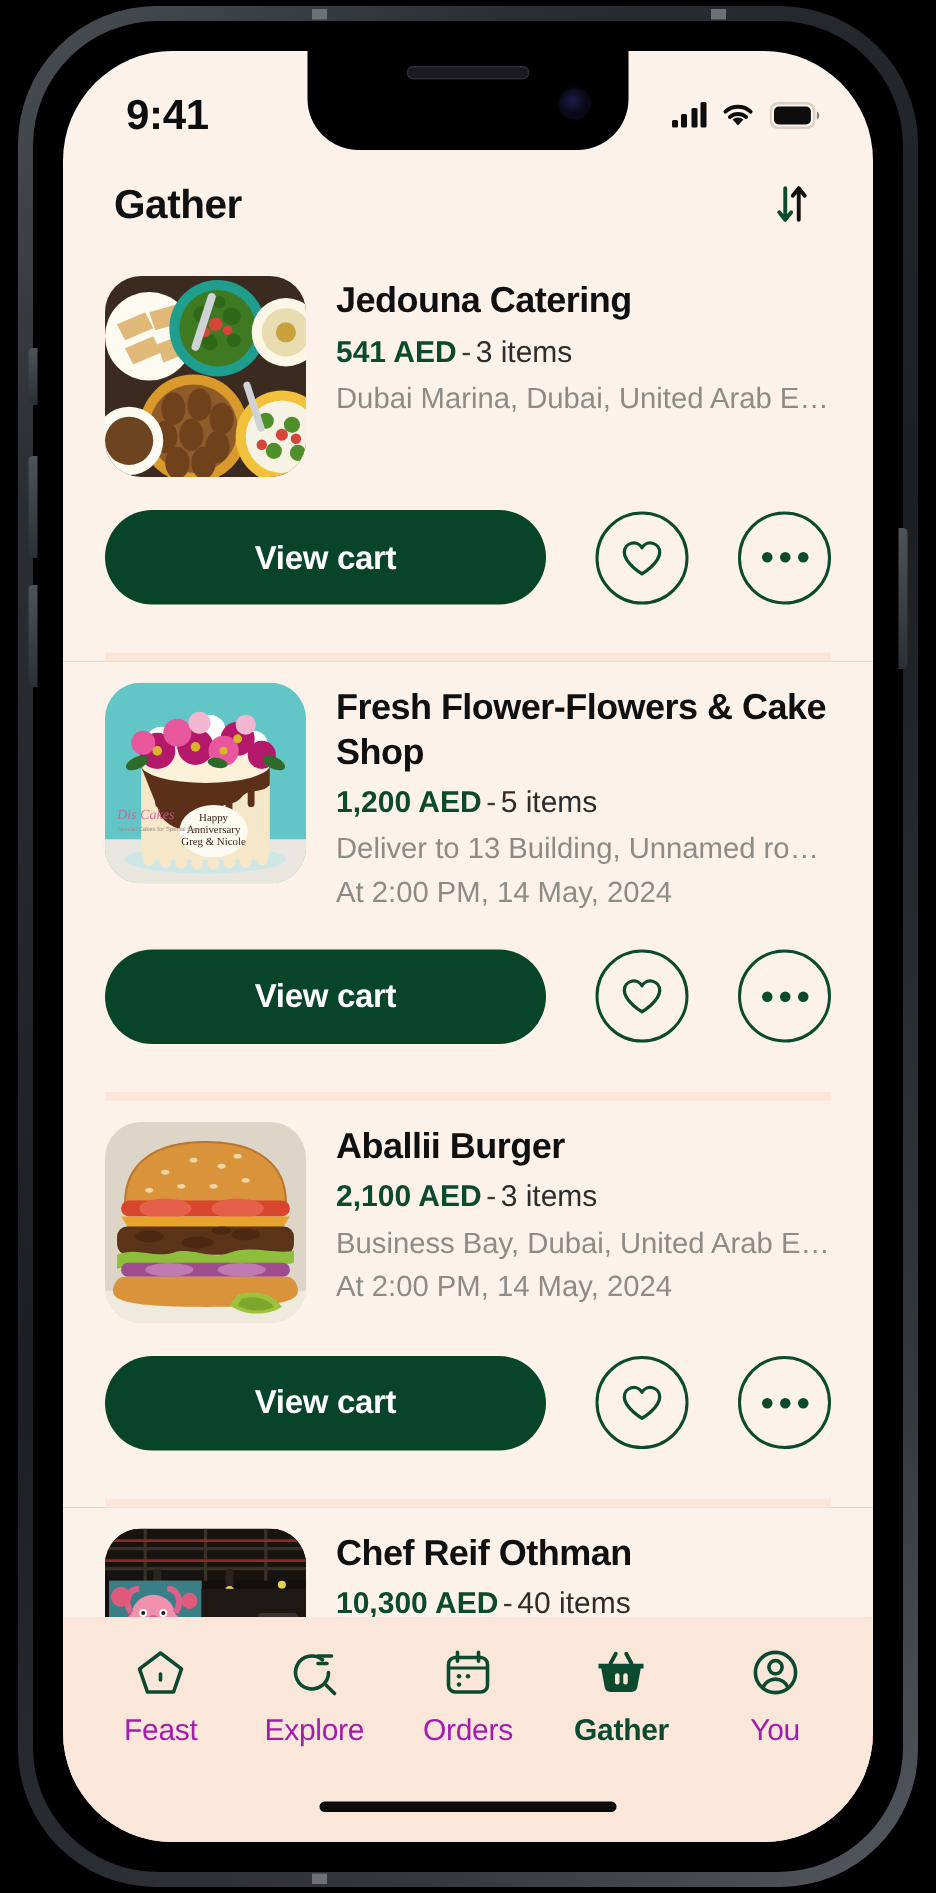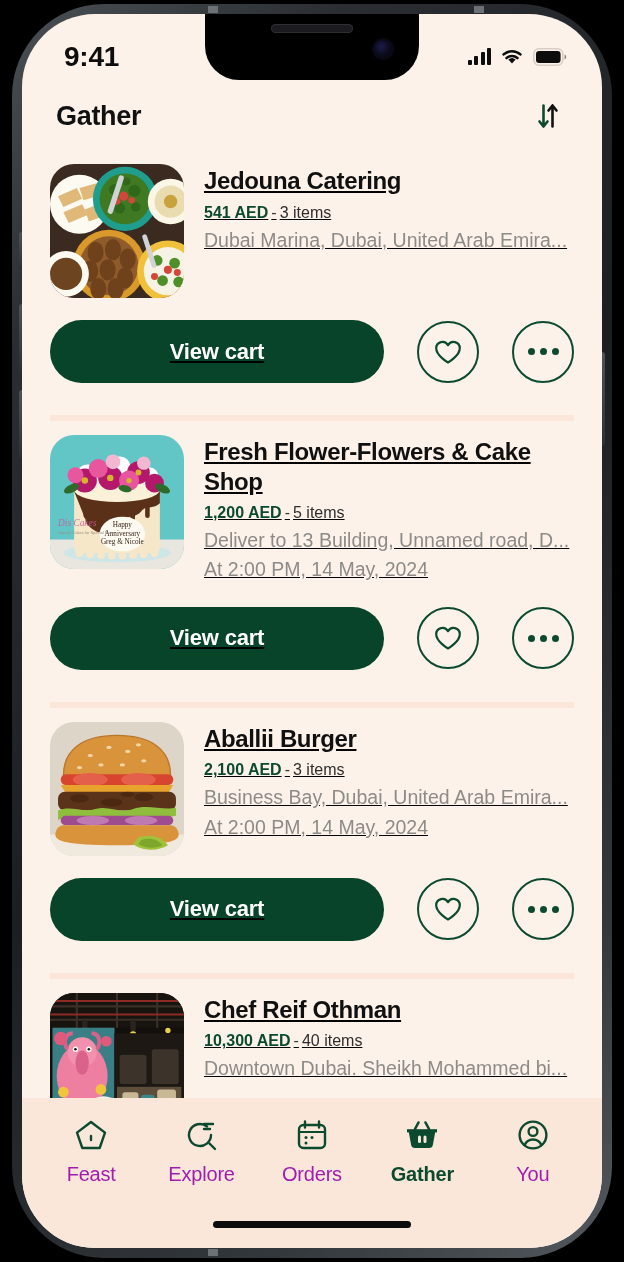--- a/index.html
+++ b/index.html
@@ -14,21 +14,21 @@
     position: absolute; left: 12px; top: 4px;
     width: 600px; height: 1254px;
     border-radius: 92px;
     background: linear-gradient(135deg,#4a5055 0%,#2a2e32 18%,#1c1f22 50%,#33383c 82%,#53595e 100%);
     padding: 10px;
   }
   #phone-bezel {
     width: 100%; height: 100%;
     border-radius: 83px;
     background: #000;
-    padding: 0;
+    padding: 20px;
   }
   #screen {
     position: relative;
     width: 100%; height: 100%;
     border-radius: 73px;
     background: #FDF2EA;
     overflow: hidden;
   }
   
   .side-btn { position: absolute; background: linear-gradient(180deg,#4d5358,#2b3034); }
@@ -79,36 +79,35 @@
     padding: 12px 34px 14px 34px;
   }
   #page-title { font-size: 27px; font-weight: bold; color: #111; letter-spacing: -.3px; }
   #sort-button { width: 40px; height: 40px; display: flex; align-items: center; justify-content: center; cursor: pointer; }
   
   #cart-list {
     position: relative;
     height: 994px;
     overflow: hidden;
     background: #ec4899;
-    text-decoration: underline;
   }
   .cart-card { padding: 14px 28px 0 28px; background: #FDF2EA; }
   .card-divider { height: 6px; background: #FBE6D9; margin-top: 14px; }
   .card-top { display: flex; gap: 20px; }
   .thumb {
     width: 134px; height: 134px; flex: 0 0 134px;
     border-radius: 24px; overflow: hidden; position: relative;
   }
   .thumb svg { display: block; width: 100%; height: 100%; }
   .card-info { flex: 1; min-width: 0; padding-top: 2px; }
   .store-name {
     font-size: 24px; font-weight: bold; color: #101010;
     line-height: 1.23; letter-spacing: -.35px; margin-bottom: 5px;
   }
-  .meta-line { font-size: 16px; line-height: 1.45; margin-bottom: 2px; white-space: nowrap; }
+  .meta-line { font-size: 20px; line-height: 1.45; margin-bottom: 2px; white-space: nowrap; }
   .price { color: #0B4A2F; font-weight: bold; }
   .dash { color: #3a3a3a; padding: 0 3px; }
   .items { color: #2d2d2d; }
   .addr, .time {
     font-size: 19.5px; color: #8d8b88; line-height: 1.5;
     white-space: nowrap; overflow: hidden; text-overflow: ellipsis;
   }
   .card-actions {
     display: flex; align-items: center; gap: 33px;
     padding: 22px 0 18px 0;

